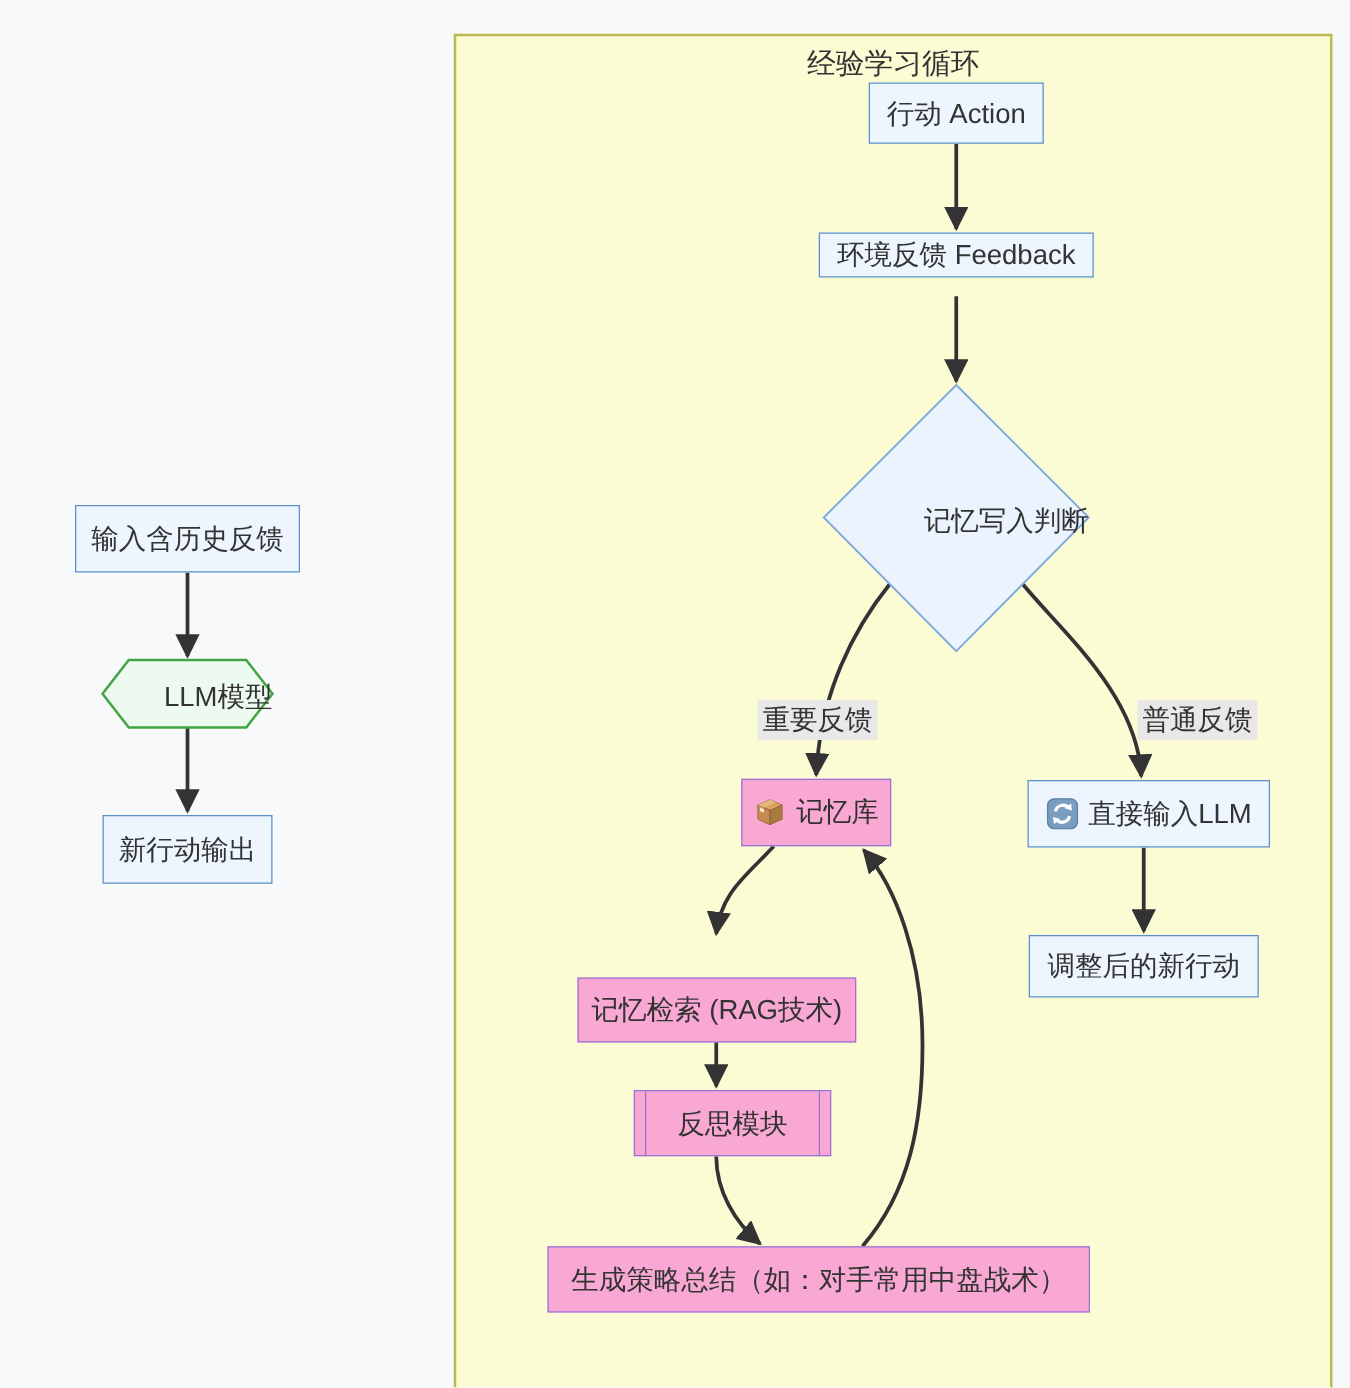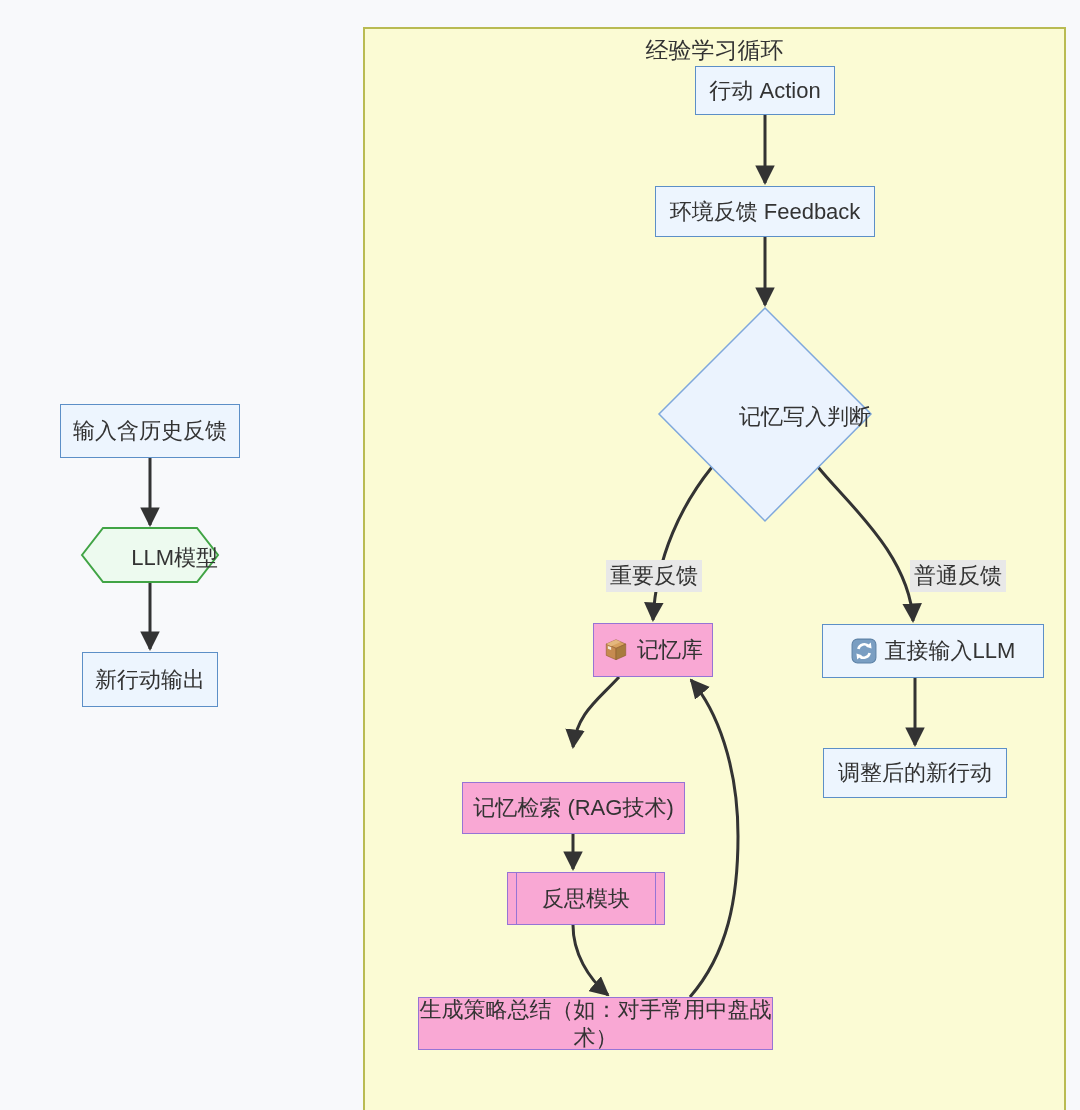--- a/index.html
+++ b/index.html
@@ -60,42 +60,42 @@
   <div class="shape-label" style="left:82px;top:543px;width:136px;">LLM模型</div>
 
   <div class="node blue" style="left:82px;top:652px;width:136px;height:55px;">
     <span>新行动输出</span>
   </div>
 
   <div class="node blue" style="left:695px;top:66px;width:140px;height:49px;">
     <span>行动 Action</span>
   </div>
 
-  <div class="node blue" style="left:655px;top:186px;width:220px;height:51px;">
+  <div class="node blue" style="left:655px;top:186px;width:220px;height:36px;">
     <span>环境反馈 Feedback</span>
   </div>
 
   <div class="shape-label" style="left:659px;top:402px;width:212px;">记忆写入判断</div>
 
   <div class="edge-label" style="left:606px;top:560px;">重要反馈</div>
 
   <div class="edge-label" style="left:910px;top:560px;">普通反馈</div>
 
   <div class="node purple" style="left:593px;top:623px;width:120px;height:54px;">
     <svg class="icon" width="26" height="26" viewBox="0 0 24 24">
       <polygon points="12,2.5 21,6.5 12,10.5 3,6.5" fill="#D7A15F" stroke="#8A5A2B" stroke-width="0.5"></polygon>
       <polygon points="3,6.5 12,10.5 12,21 3,17" fill="#C68B50" stroke="#8A5A2B" stroke-width="0.5"></polygon>
       <polygon points="21,6.5 12,10.5 12,21 21,17" fill="#A87B3E" stroke="#8A5A2B" stroke-width="0.5"></polygon>
       <polygon points="12,2.5 16.5,4.5 7.5,8.5 3,6.5" fill="#E4B77E"></polygon>
       <polygon points="4.5,8.2 7.5,9.5 7.5,12.1 4.5,10.8" fill="#F2E8D8"></polygon>
     </svg>
     <span>记忆库</span>
   </div>
 
-  <div class="node blue" style="left:822px;top:624px;width:222px;height:54px;">
+  <div class="node blue" style="left:822px;top:624px;width:194px;height:54px;">
     <svg class="icon" width="26" height="26" viewBox="0 0 24 24">
       <rect x="1" y="1" width="22" height="22" rx="5" fill="#7A9EC2" stroke="#5E82A6" stroke-width="1"></rect>
       <path d="M6.8,10.2 A5.6,5.6 0 0 1 16.6,7.8" stroke="#FFFFFF" stroke-width="2.4" fill="none"></path>
       <polygon points="18.3,4.2 19,9.6 13.9,8.1" fill="#FFFFFF"></polygon>
       <path d="M17.2,13.8 A5.6,5.6 0 0 1 7.4,16.2" stroke="#FFFFFF" stroke-width="2.4" fill="none"></path>
       <polygon points="5.7,19.8 5,14.4 10.1,15.9" fill="#FFFFFF"></polygon>
     </svg>
     <span>直接输入LLM</span>
   </div>
 
@@ -104,17 +104,17 @@
   </div>
 
   <div class="node purple" style="left:462px;top:750px;width:223px;height:52px;margin-top:32px;">
     <span>记忆检索 (RAG技术)</span>
   </div>
 
   <div class="node purple subroutine" style="left:507px;top:872px;width:158px;height:53px;">
     <span>反思模块</span>
   </div>
 
-  <div class="node purple" style="left:418px;top:997px;width:355px;height:53px;">
+  <div class="node purple" style="left:438px;top:997px;width:434px;height:53px;">
     <span>生成策略总结（如：对手常用中盘战术）</span>
   </div>
 
 </div>
 
 </body></html>

